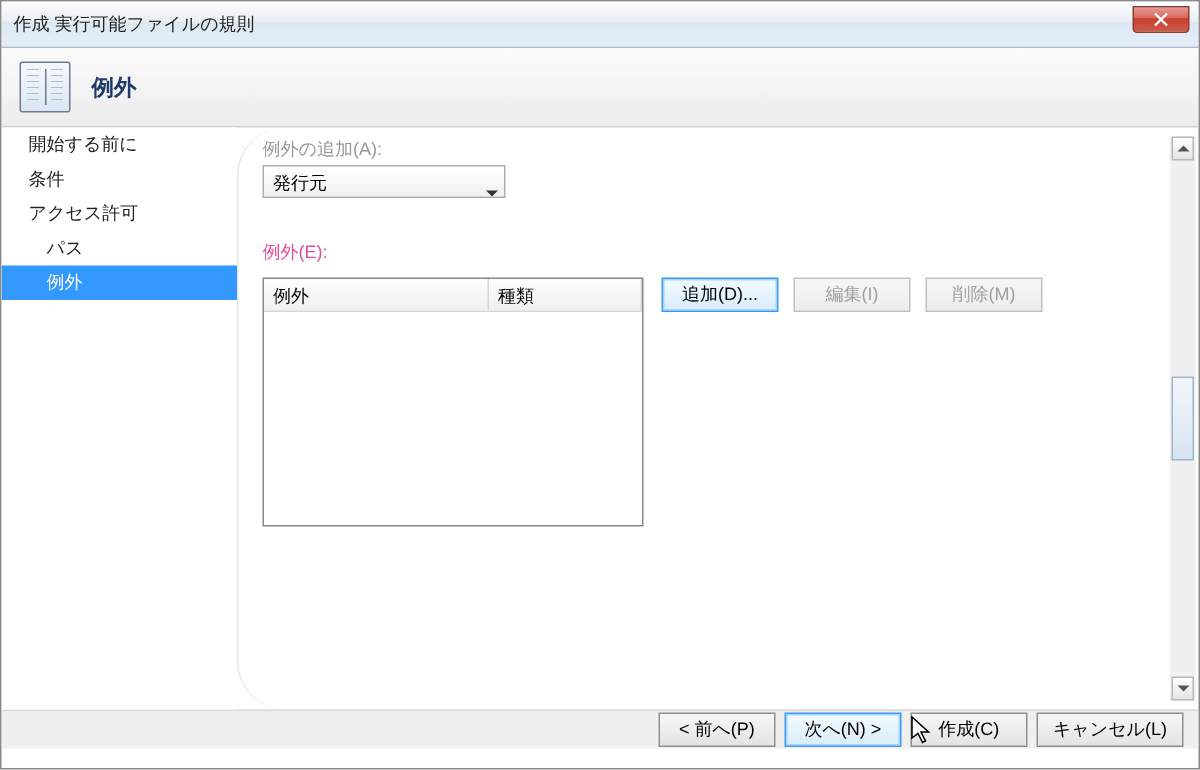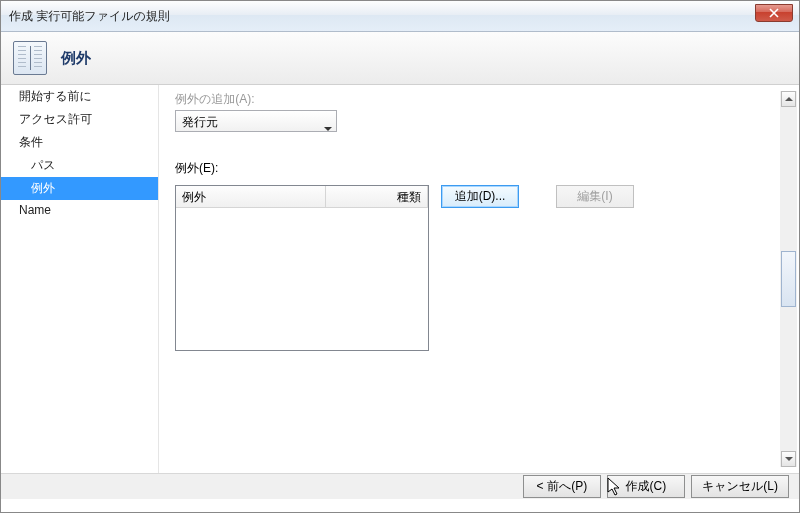--- a/index.html
+++ b/index.html
@@ -98,24 +98,25 @@
     }
     .sidebar .nav-item.selected {
       background: #3399ff;
       color: #fff;
     }
     .content {
       flex: 1;
       border-left: 1px solid #e5e5e5;
       padding: 6px 12px 10px 16px;
       position: relative;
+      border-radius: 32px;
     }
     .field-label {
       font-size: 12px;
-      color: #000000;
+      color: #ec4899;
       margin-bottom: 2px;
     }
     .combo {
       width: 162px;
       height: 22px;
       border: 1px solid #abadb3;
       background: linear-gradient(#fff, #f1f1f1);
       display: flex;
       align-items: flex-end;
       padding: 0 4px 0 6px;
@@ -144,21 +145,21 @@
       height: 22px;
       background: linear-gradient(#fdfdfd,#f0f0f0);
       border-bottom: 1px solid #d5d5d5;
     }
     .table-header .col {
       padding: 3px 6px;
       font-size: 12px;
       border-right: 1px solid #d5d5d5;
     }
     .table-header .col.c1 { flex: 0 0 150px; }
-    .table-header .col.c2 { flex: 1; text-align: right; }
+    .table-header .col.c2 { flex: 1; }
     .side-buttons {
       display: flex;
       flex-direction: row;
       gap: 10px;
     }
     .btn {
       min-width: 78px;
       height: 23px;
       border: 1px solid #8e8f8f;
       background: linear-gradient(#f7f7f7,#e3e3e3);
@@ -171,21 +172,20 @@
     }
     .btn.highlight {
       border: 1px solid #3c9bf0;
       box-shadow: 0 0 0 1px #a7d6ff inset;
       background: linear-gradient(#f4fbff,#d8ecfb);
     }
     .btn.disabled {
       color: #a0a0a0;
       border-color: #c0c0c0;
       background: linear-gradient(#f6f6f6,#ededed);
-      margin-left: 27px;
     }
     .content-scroll {
       position: absolute;
       right: 2px;
       top: 6px;
       bottom: 6px;
       width: 17px;
       background: #f0f0f0;
       display:flex;
       flex-direction:column;
@@ -243,25 +243,24 @@
     <div class="pane"></div>
       <div class="pane"></div>
   </div>
   <div class="header-title">例外</div>
 </div>
 
 <div class="body-area">
 
   <div class="sidebar">
     <div class="nav-item">開始する前に</div>
+    <div class="nav-item">条件</div>
     <div class="nav-item">アクセス許可</div>
-    <div class="nav-item">条件</div>
     <div class="nav-item sub">パス</div>
     <div class="nav-item sub selected">例外</div>
-    <div class="nav-item">Name</div>
   </div>
 
   <div class="content">
     <div class="field-label" style="color:#999;">例外の追加(A):</div>
 
     <div class="combo">
       <span>発行元</span>
       <span class="arrow"></span>
     </div>
 
@@ -270,36 +269,38 @@
     <div class="table-wrap">
       <div class="table-box">
         <div class="table-header">
           <div class="col c1">例外</div>
           <div class="col c2">種類</div>
         </div>
       </div>
       <div class="side-buttons">
         <div class="btn highlight">追加(D)...</div>
         <div class="btn disabled">編集(I)</div>
+        <div class="btn disabled">削除(M)</div>
       </div>
     </div>
 
     <div class="content-scroll">
       <div class="sb-btn">
           <div class="tri up"></div>
         </div>
       <div class="sb-thumb"></div>
       <div class="sb-btn">
           <div class="tri dn"></div>
         </div>
     </div>
   </div>
 </div>
 
 <div class="footer">
   <div class="btn">&lt; 前へ(P)</div>
+  <div class="btn highlight">次へ(N) &gt;</div>
   <div class="btn">作成(C)</div>
   <div class="btn" style="min-width:86px">キャンセル(L)</div>
 </div>
 
 <svg class="cursor" viewBox="0 0 16 20">
   <path d="M1 1 L1 15 L5 12 L8 18 L10 17 L7 11 L12 11 Z" fill="#fff" stroke="#000" stroke-width="1"></path>
 </svg>
 
 </body></html>

